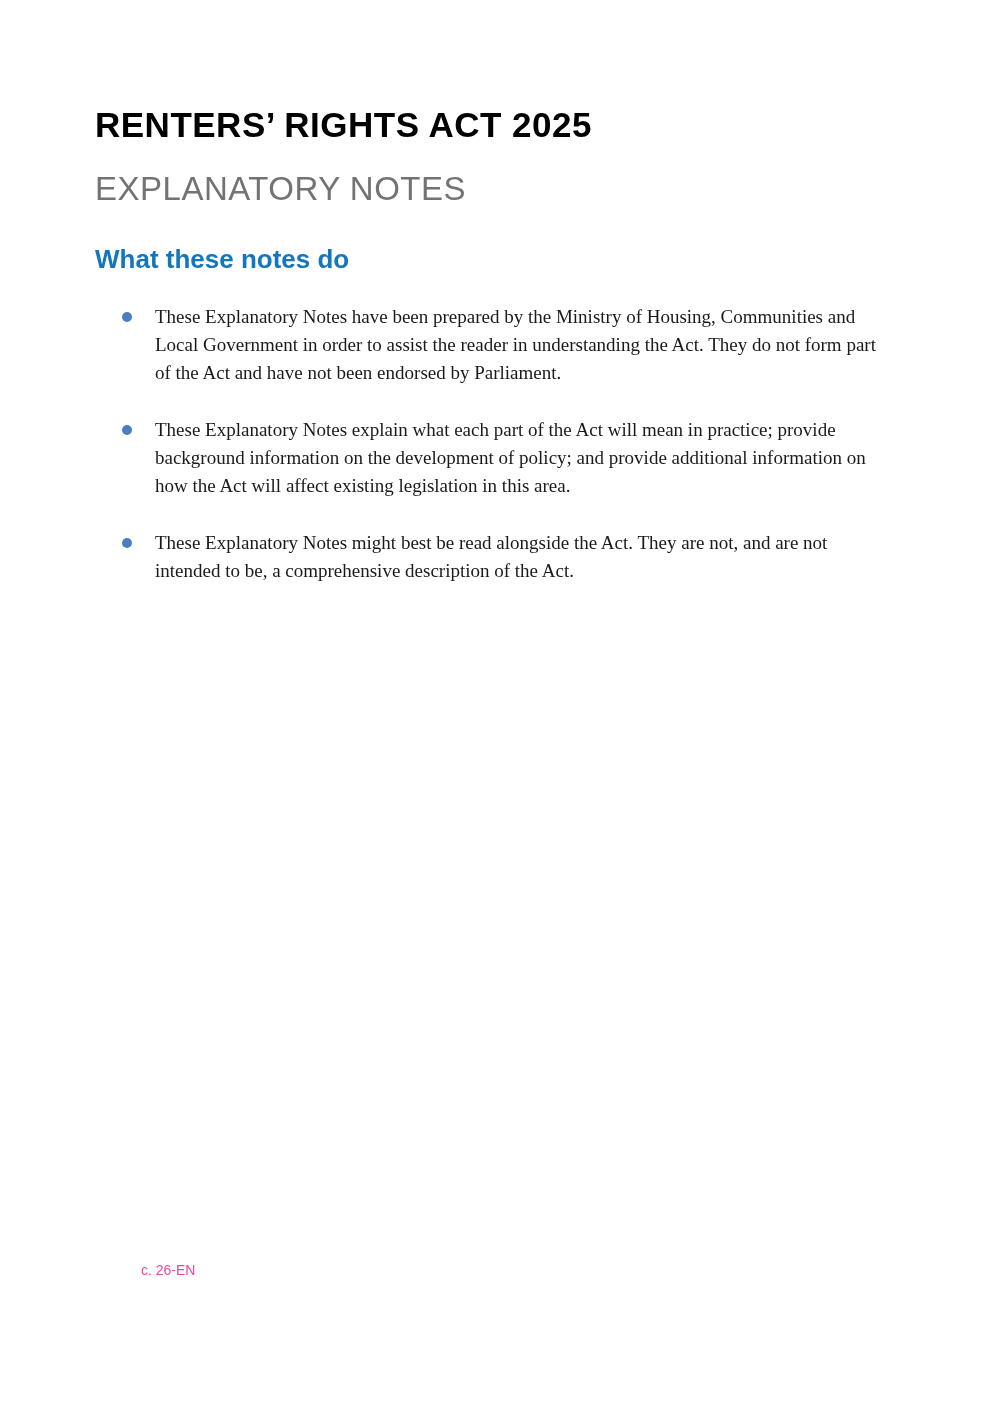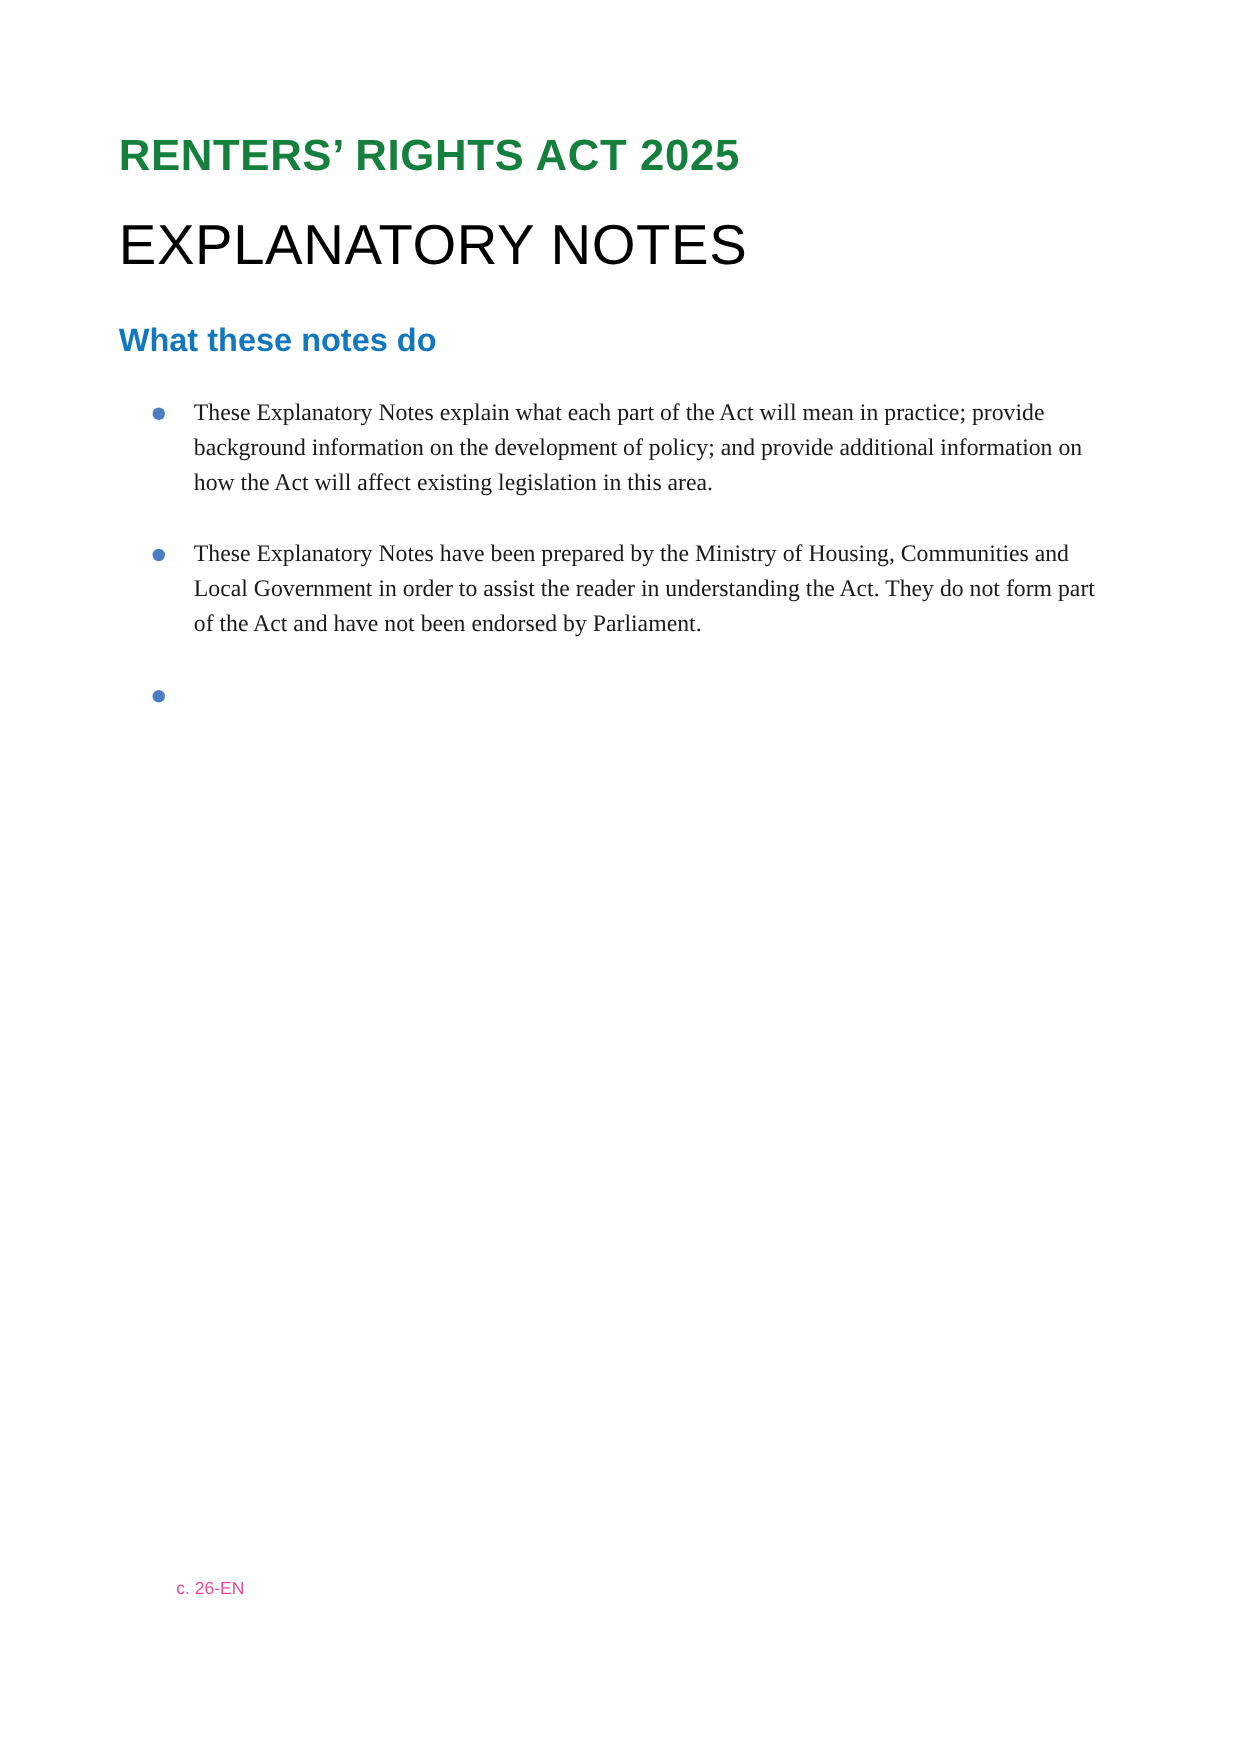--- a/index.html
+++ b/index.html
@@ -22,30 +22,30 @@
     left: 95px;
     right: 95px;
     top: 0;
   }
   .doc-title {
     margin: 106px 0 0 0;
     font-family: "Liberation Sans", sans-serif;
     font-weight: 700;
     font-size: 35px;
     line-height: 1.1;
-    color: #15803d;
+    color: #000000;
     letter-spacing: 0.5px;
   }
   .doc-subtitle {
     margin: 26px 0 0 0;
     font-family: "Liberation Sans", sans-serif;
     font-weight: 400;
-    font-size: 45px;
+    font-size: 33px;
     line-height: 1.1;
-    color: #000000;
+    color: #737373;
     letter-spacing: 0.5px;
   }
   .section-heading {
     margin: 38px 0 0 0;
     font-family: "Liberation Sans", sans-serif;
     font-weight: 700;
     font-size: 26px;
     line-height: 1.1;
     color: #1377bf;
   }
@@ -96,27 +96,28 @@
     <h1 class="doc-title">RENTERS’ RIGHTS ACT 2025</h1>
 
     <h2 class="doc-subtitle">EXPLANATORY NOTES</h2>
 
     <h3 class="section-heading">What these notes do</h3>
 
 
     <ul class="bullet-list">
       <li class="bullet-item">
         <span class="bullet-dot"></span>
+        <span>These Explanatory Notes have been prepared by the Ministry of Housing, Communities and Local Government in order to assist the reader in understanding the Act. They do not form part of the Act and have not been endorsed by Parliament.</span>
+      </li>
+      <li class="bullet-item">
+        <span class="bullet-dot"></span>
         <span>These Explanatory Notes explain what each part of the Act will mean in practice; provide background information on the development of policy; and provide additional information on how the Act will affect existing legislation in this area.</span>
       </li>
       <li class="bullet-item">
         <span class="bullet-dot"></span>
-        <span>These Explanatory Notes have been prepared by the Ministry of Housing, Communities and Local Government in order to assist the reader in understanding the Act. They do not form part of the Act and have not been endorsed by Parliament.</span>
-      </li>
-      <li class="bullet-item">
-        <span class="bullet-dot"></span>
+        <span>These Explanatory Notes might best be read alongside the Act. They are not, and are not intended to be, a comprehensive description of the Act.</span>
       </li>
     </ul>
 
   </div>
 
   <div class="footer-ref">c. 26-EN</div>
 </div>
 
 </body></html>

